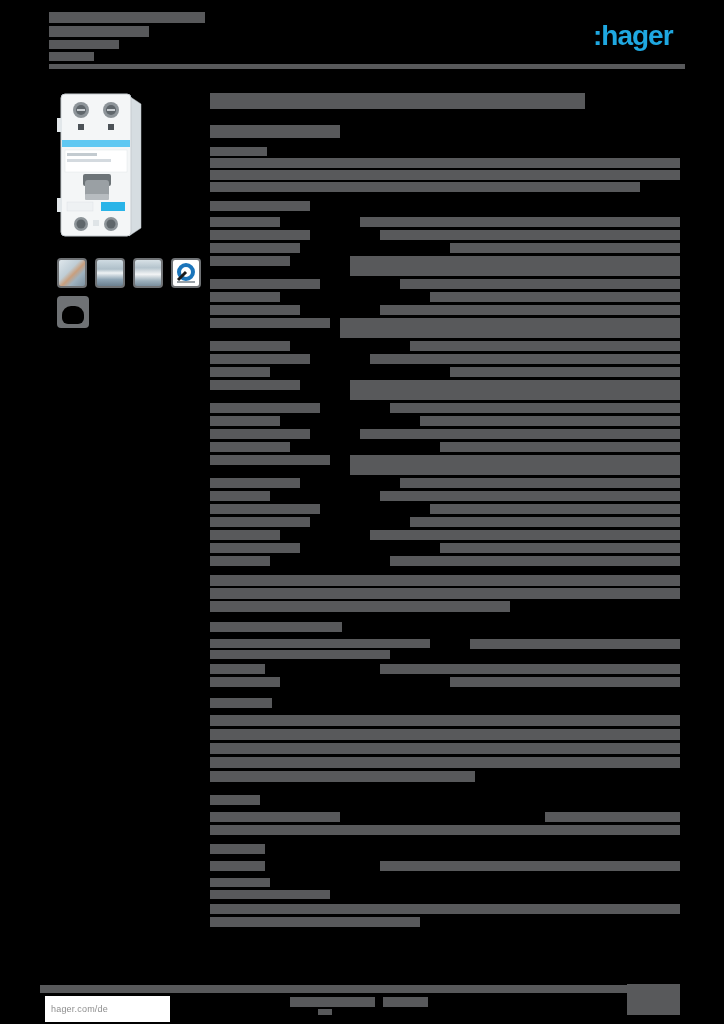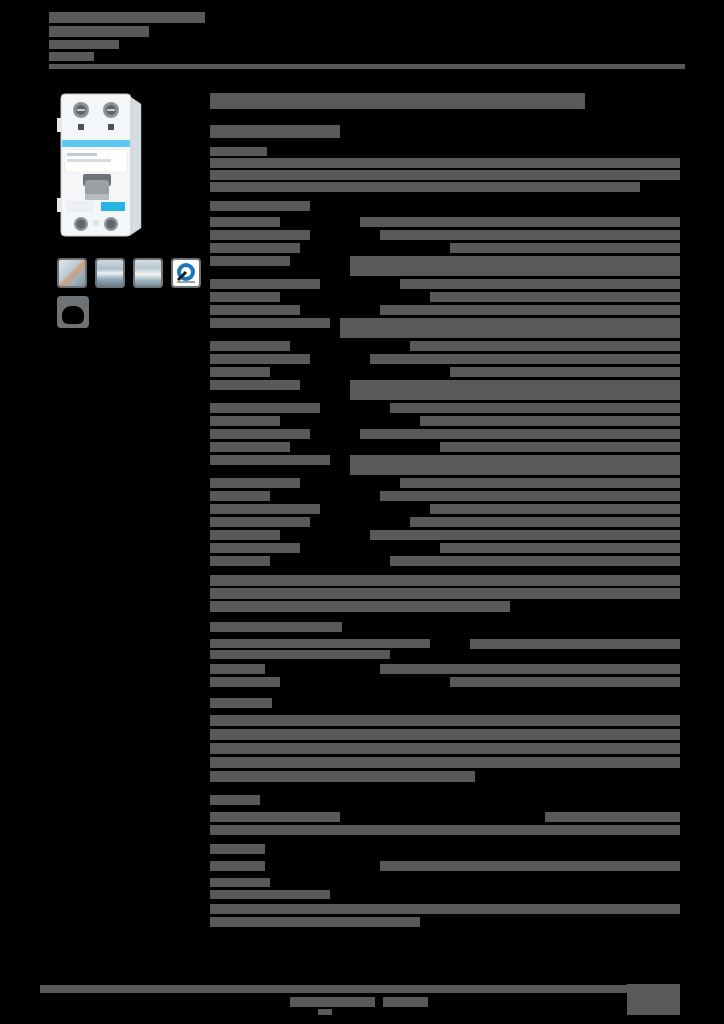--- a/index.html
+++ b/index.html
@@ -52,20 +52,21 @@
 <body>
 
 <div class="page">
 
   <div class="title-block">
       <div class="bar" style="width: 156px; height: 11px; background: rgb(88, 89, 91);"></div>
       <div class="bar" style="width: 100px; height: 11px; background: rgb(88, 89, 91);"></div>
       <div class="bar" style="width: 70px; height: 9px; background: rgb(88, 89, 91);"></div>
       <div class="bar" style="width: 45px; height: 9px; background: rgb(88, 89, 91);"></div>
     </div>
+  <div class="logo">:hager</div>
   <div class="header-rule"></div>
 
   <div class="product-photo">
     <svg width="90" height="152" viewBox="0 0 90 152" xmlns="http://www.w3.org/2000/svg">
 
       <path d="M72 8 L84 16 L84 140 L72 148 Z" fill="#d6dde1" stroke="#b8c0c5" stroke-width="0.5"></path>
 
       <rect x="4" y="6" width="70" height="142" rx="4" fill="#f4f6f7" stroke="#c6ccd0" stroke-width="1"></rect>
 
       <rect x="0" y="30" width="5" height="14" fill="#e2e7ea"></rect>
@@ -296,20 +297,23 @@
       <div class="bar" style="width: 120px; height: 9px; background: rgb(88, 89, 91);"></div>
       <div class="gap" style="height: 5px;"></div>
       <div class="para">
         <div class="bar" style="width: 470px; height: 10px; background: rgb(88, 89, 91); margin-bottom: 3px;"></div>
         <div class="bar" style="width: 210px; height: 10px; background: rgb(88, 89, 91); margin-bottom: 3px;"></div>
       </div>
     </div>
 
   <div class="footer-rule"></div>
   <div class="footer-right-block"></div>
+  <div class="footer-white">
+    <span>hager.com/de</span>
+  </div>
   <div class="footer-center">
     <div class="line1">
         <div class="bar" style="width: 85px; height: 10px; background: rgb(88, 89, 91);"></div>
         <div class="bar" style="width: 45px; height: 10px; background: rgb(88, 89, 91);"></div>
       </div>
     <div class="desc">
         <div class="bar" style="width: 14px; height: 6px; background: rgb(88, 89, 91);"></div>
       </div>
   </div>
 

